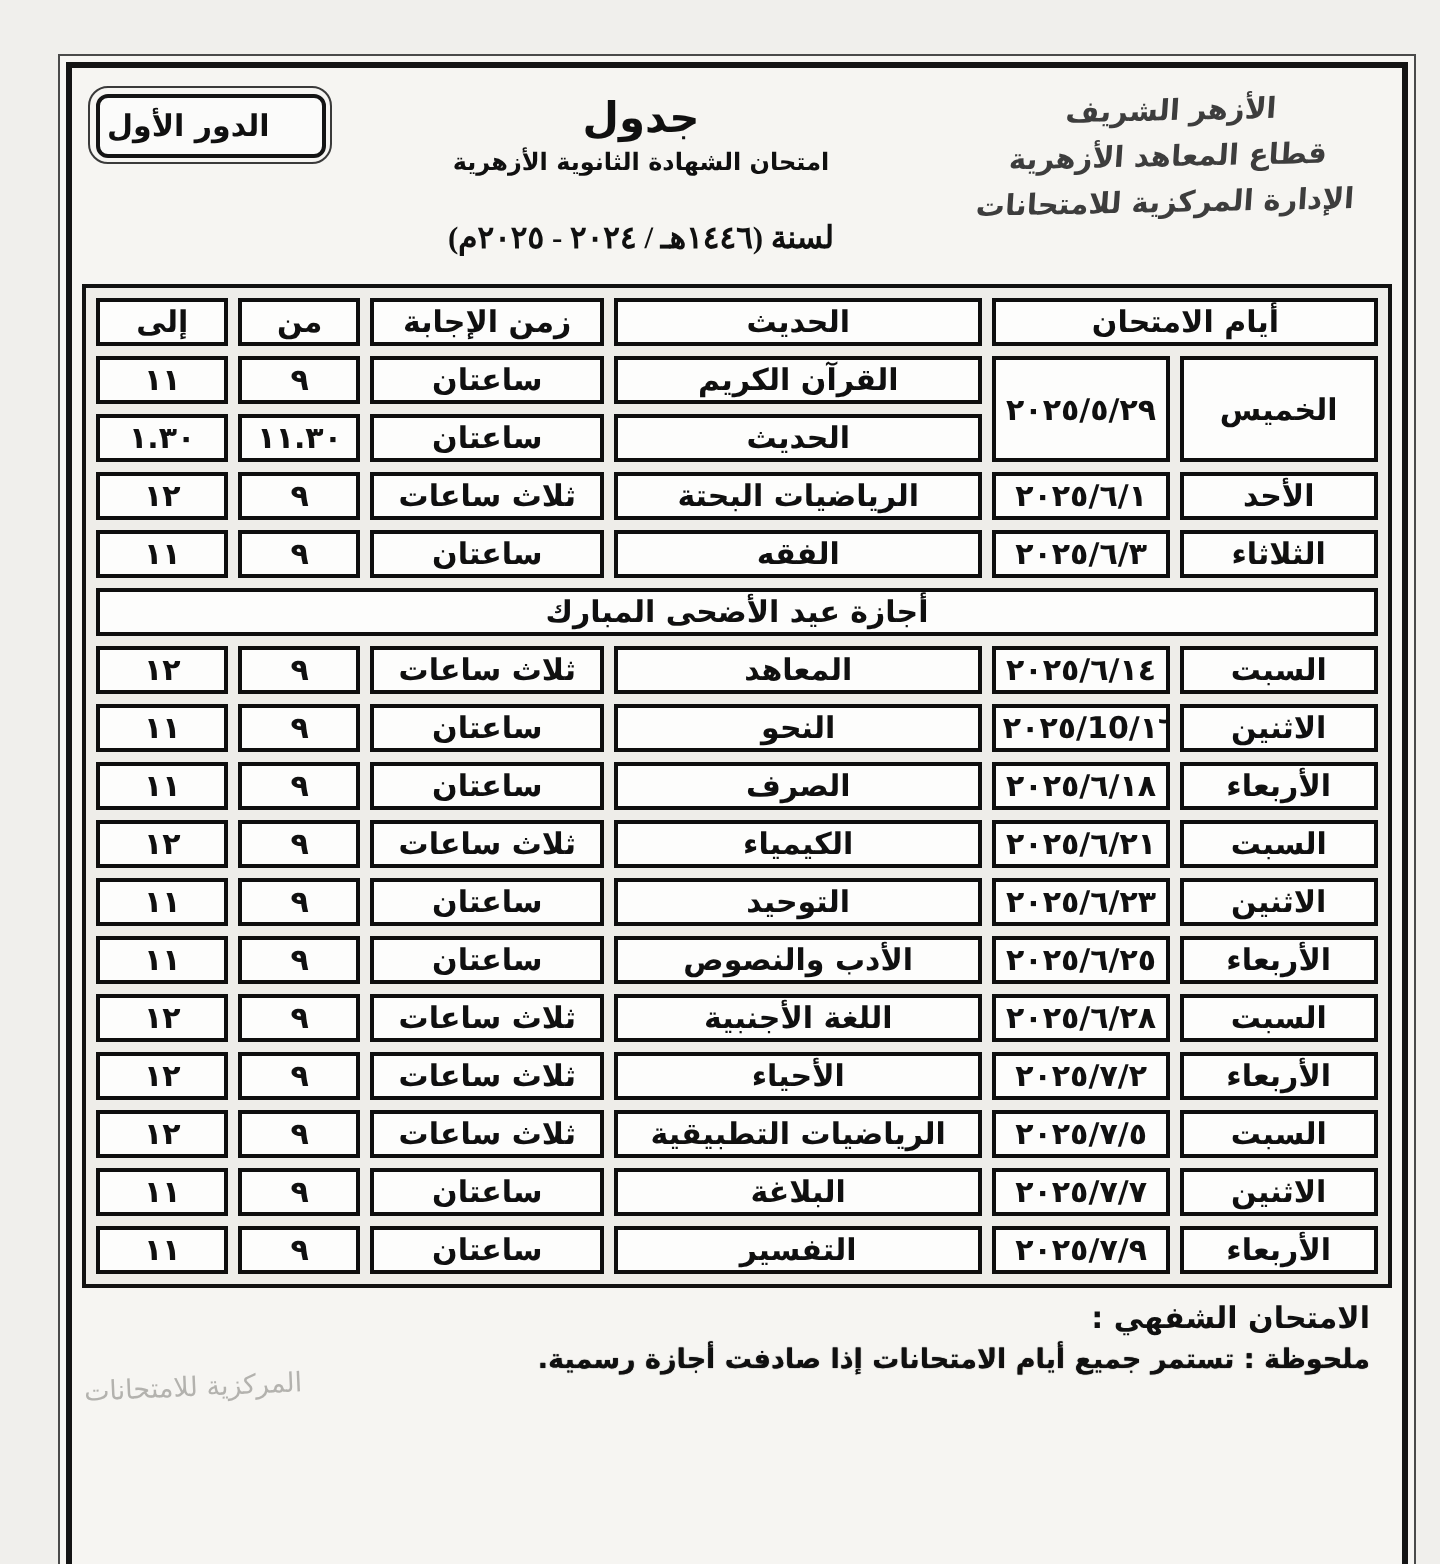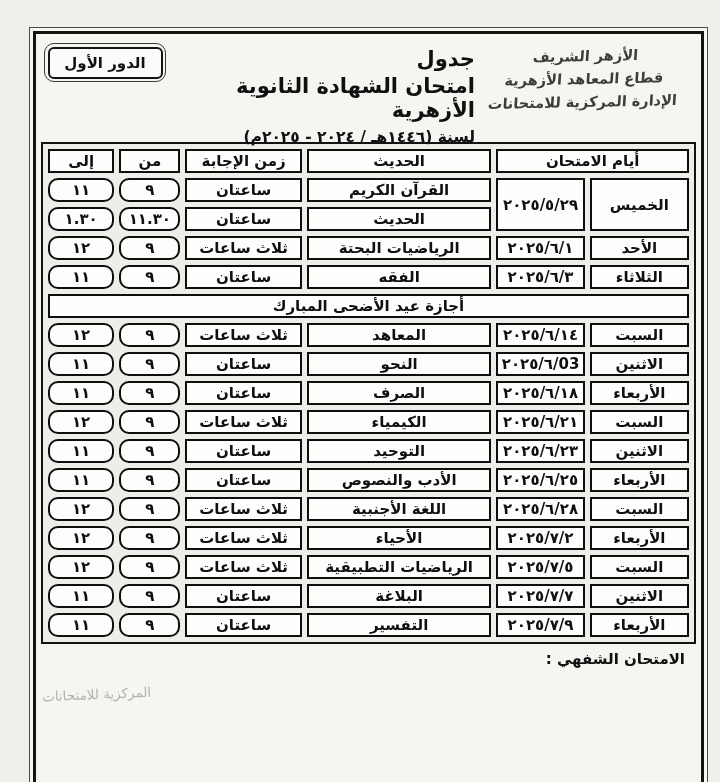--- a/index.html
+++ b/index.html
@@ -27,41 +27,41 @@
     position: relative;
     padding: 6px 4px 0 4px;
   }
   
   .header-area { display: flex; align-items: flex-start; padding: 2px 4px 4px 2px; height: 102px; }
   .logo {
     width: 218px; text-align: center; color: #3d3d3d;
     transform: skewX(-5deg) rotate(-1.2deg);
     line-height: 1.6; font-size: 14.5px; font-weight: bold; padding-top: 3px;
   }
-  .title { flex: 1; padding-top: 5px; }
+  .title { flex: 1; text-align: center; padding-top: 5px; }
   .title-l1 { font-size: 21px; font-weight: bold; }
-  .title-l2 { font-size: 21px; font-weight: bold; margin-top: 3px; }
-  .title-l3 { font-size: 15.5px; font-weight: bold; margin-top: 6px; }
+  .title-l2 { font-size: 12px; font-weight: bold; margin-top: 3px; }
+  .title-l3 { font-size: 15.5px; font-weight: bold; margin-top: 22px; font-family: Liberation Serif, serif; }
   .pills { width: 122px; display: flex; flex-direction: column; gap: 5px; padding-top: 1px; margin-left: 2px; }
   .pill  { border: 1.5px solid #3a3a3a; border-radius: 10px; padding: 2.5px; background: #f6f5f2; }
   .pill-inner {
-    border: 2px solid #141414; border-radius: 6px; text-align: center;
+    border: 2px solid #141414; border-radius: 6px; text-align: left;
     font-weight: bold; font-size: 15px; padding: 5px 4px; background: #fbfbfa;
   }
   
   .table-frame { border: 2.5px solid #121212; margin: 0 1px; background: #eeede9; }
   table.exam { width: 100%; border-collapse: separate; border-spacing: 5px 5px; table-layout: fixed; }
   table.exam th, table.exam td {
     border: 2.5px solid #0e0e0e; background: #fdfdfc;
     text-align: center; vertical-align: middle;
     font-weight: bold; font-size: 15px; height: 21px; padding: 1px 3px;
     overflow: hidden; white-space: nowrap;
   }
   td.date { direction: ltr; font-size: 14px; }
-  td.num  { direction: ltr; border-radius: 10px; }
+  td.num  { direction: ltr; }
   td.holiday { font-size: 15.5px; }
   
   .footer { padding: 6px 12px 0 10px; font-weight: bold; }
   .footer-heading { font-size: 15px; }
   .footer-note { font-size: 14.5px; margin-top: 4px; padding-right: 4px; }
   .footer-remark { font-size: 13.5px; margin-top: 4px; text-shadow: 0 0 0.5px #101010; }
   .watermark {
     position: absolute; right: auto; left: 6px; top: 652px;
     color: #b3b2ae; font-size: 13.5px; font-weight: normal;
     transform: rotate(-2.5deg); pointer-events: none;
@@ -147,21 +147,21 @@
             <tr>
               <td class="day">السبت</td>
               <td class="date">٢٠٢٥/٦/١٤</td>
               <td class="subject">المعاهد</td>
               <td class="duration">ثلاث ساعات</td>
               <td class="num">٩</td>
               <td class="num">١٢</td>
             </tr>
             <tr>
               <td class="day">الاثنين</td>
-              <td class="date">٢٠٢٥/٦/03</td>
+              <td class="date">٢٠٢٥/10/١٦</td>
               <td class="subject">النحو</td>
               <td class="duration">ساعتان</td>
               <td class="num">٩</td>
               <td class="num">١١</td>
             </tr>
             <tr>
               <td class="day">الأربعاء</td>
               <td class="date">٢٠٢٥/٦/١٨</td>
               <td class="subject">الصرف</td>
               <td class="duration">ساعتان</td>
@@ -231,18 +231,19 @@
               <td class="duration">ساعتان</td>
               <td class="num">٩</td>
               <td class="num">١١</td>
             </tr>
           </tbody>
       </table>
     </div>
 
     <div class="footer">
       <div class="footer-heading">الامتحان الشفهي :</div>
+      <div class="footer-remark">ملحوظة : تستمر جميع أيام الامتحانات إذا صادفت أجازة رسمية.</div>
     </div>
 
     <div class="watermark">المركزية للامتحانات</div>
 
   </div>
 </div>
 
 </body></html>

